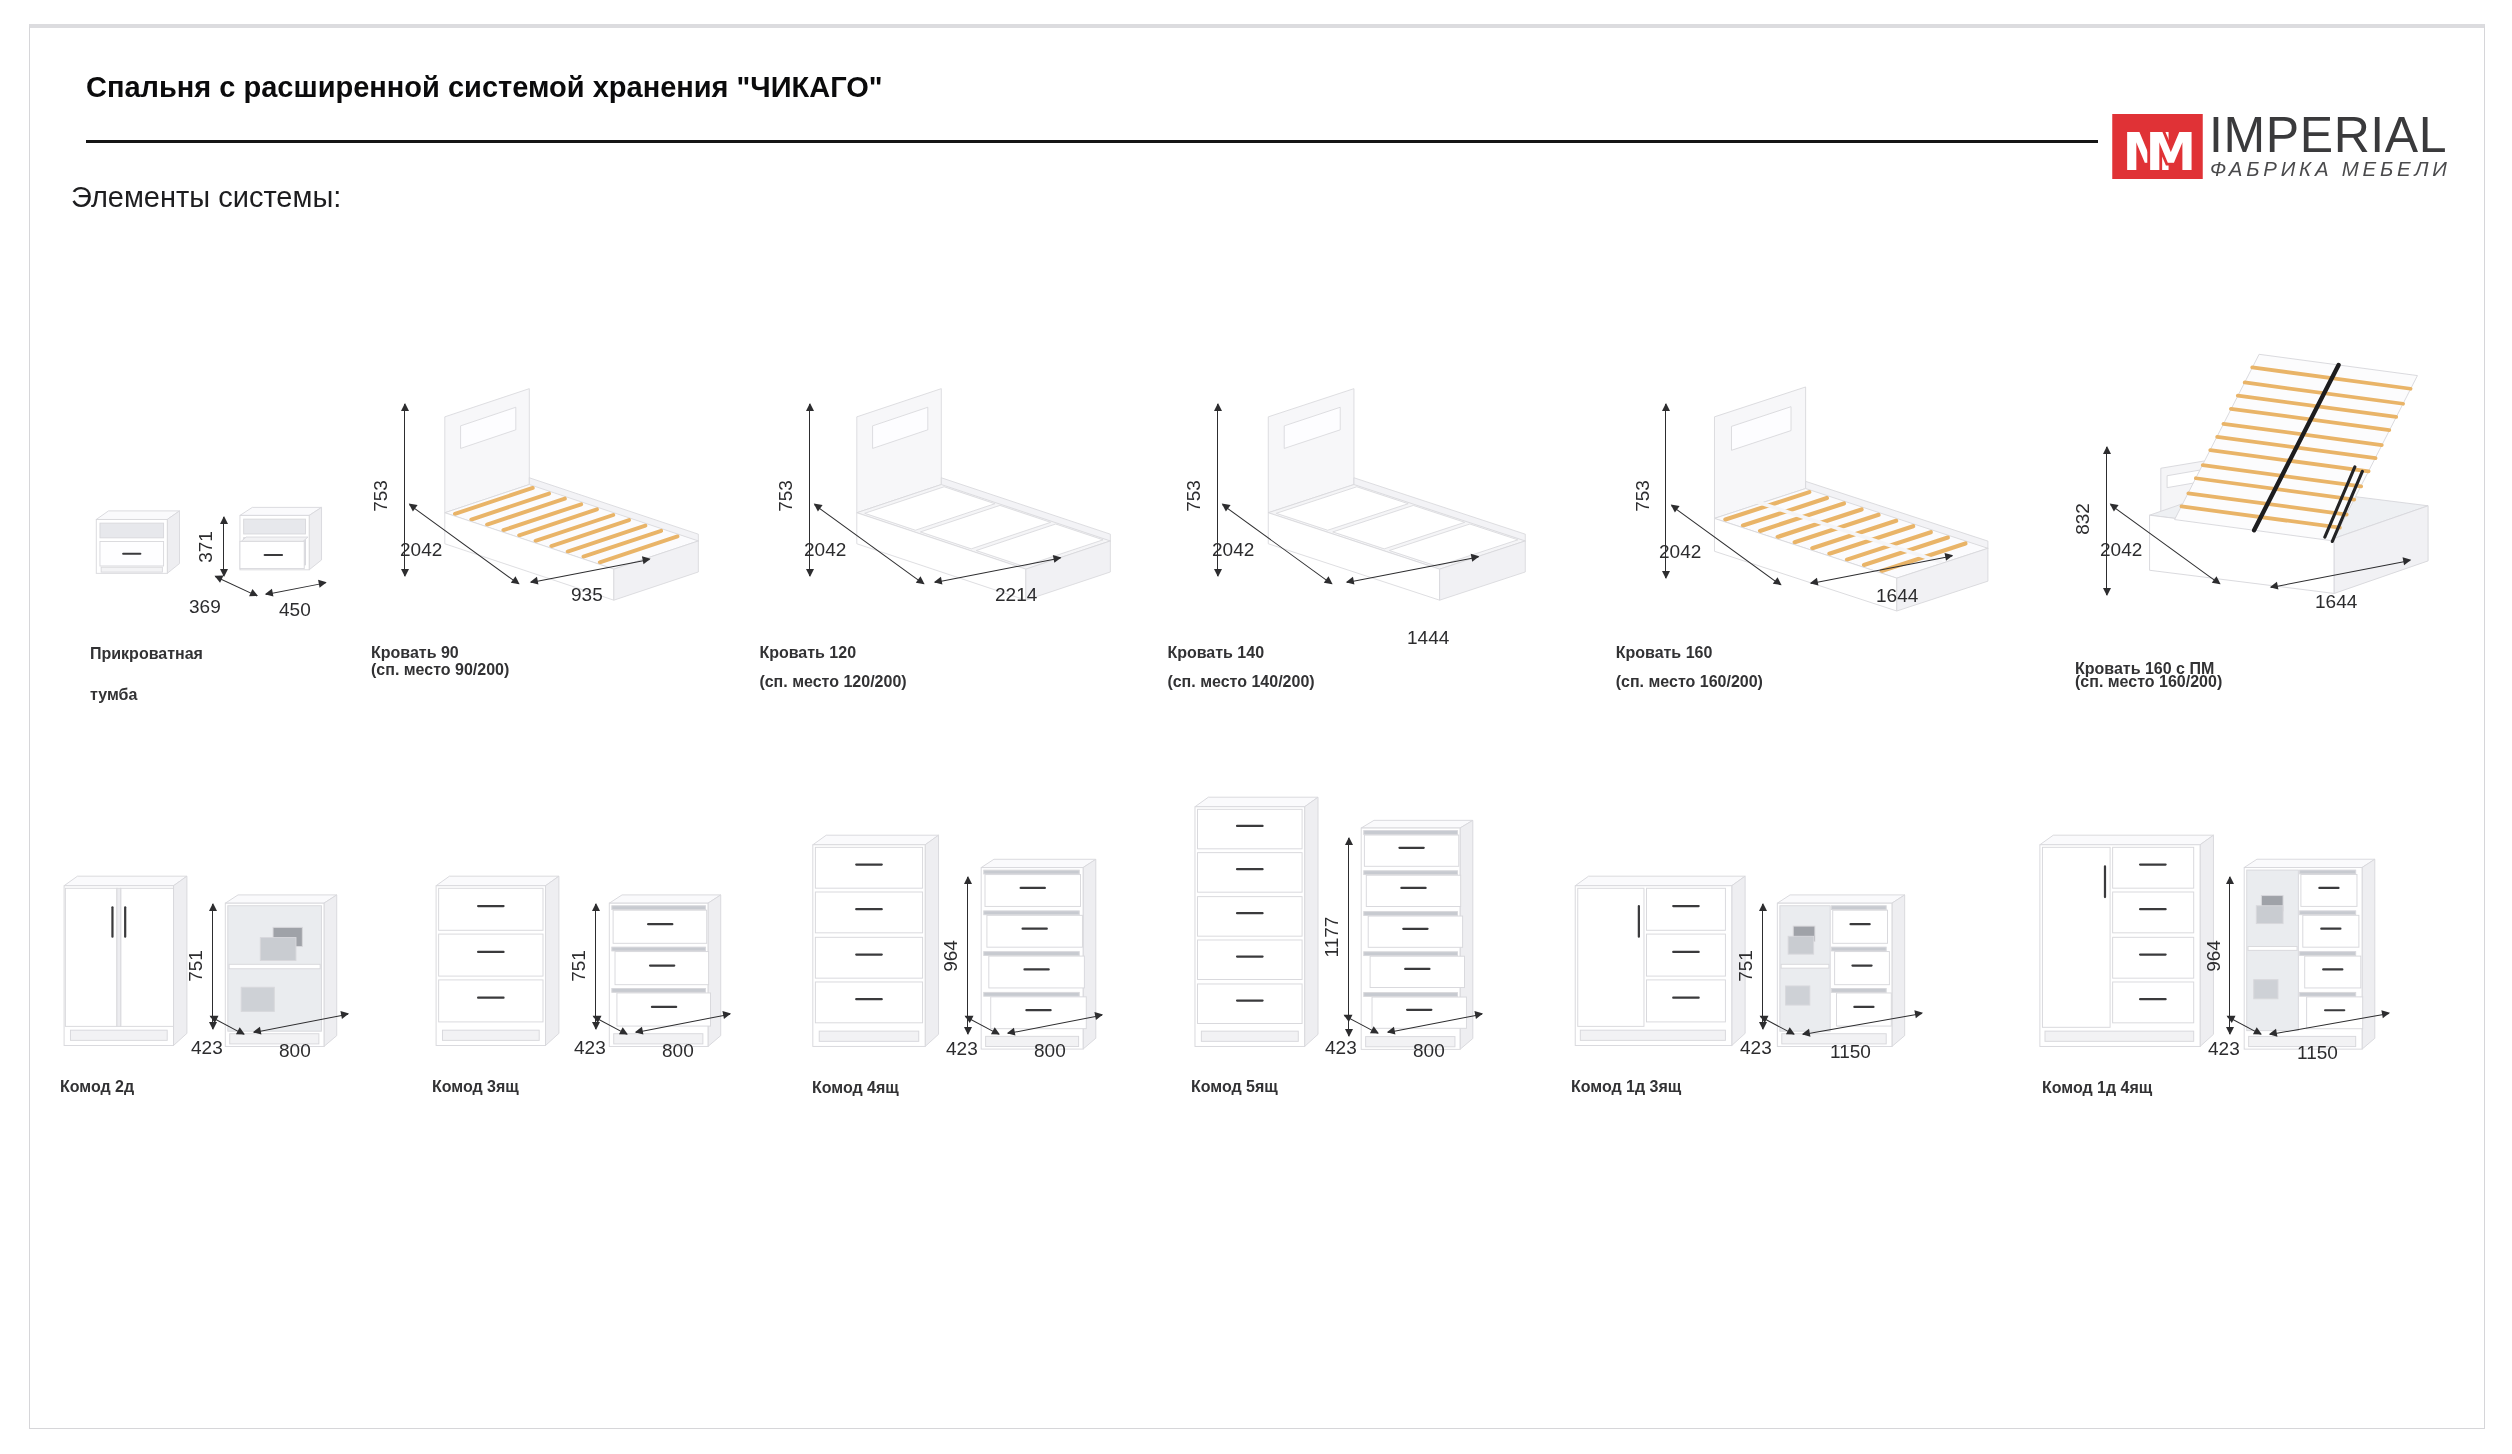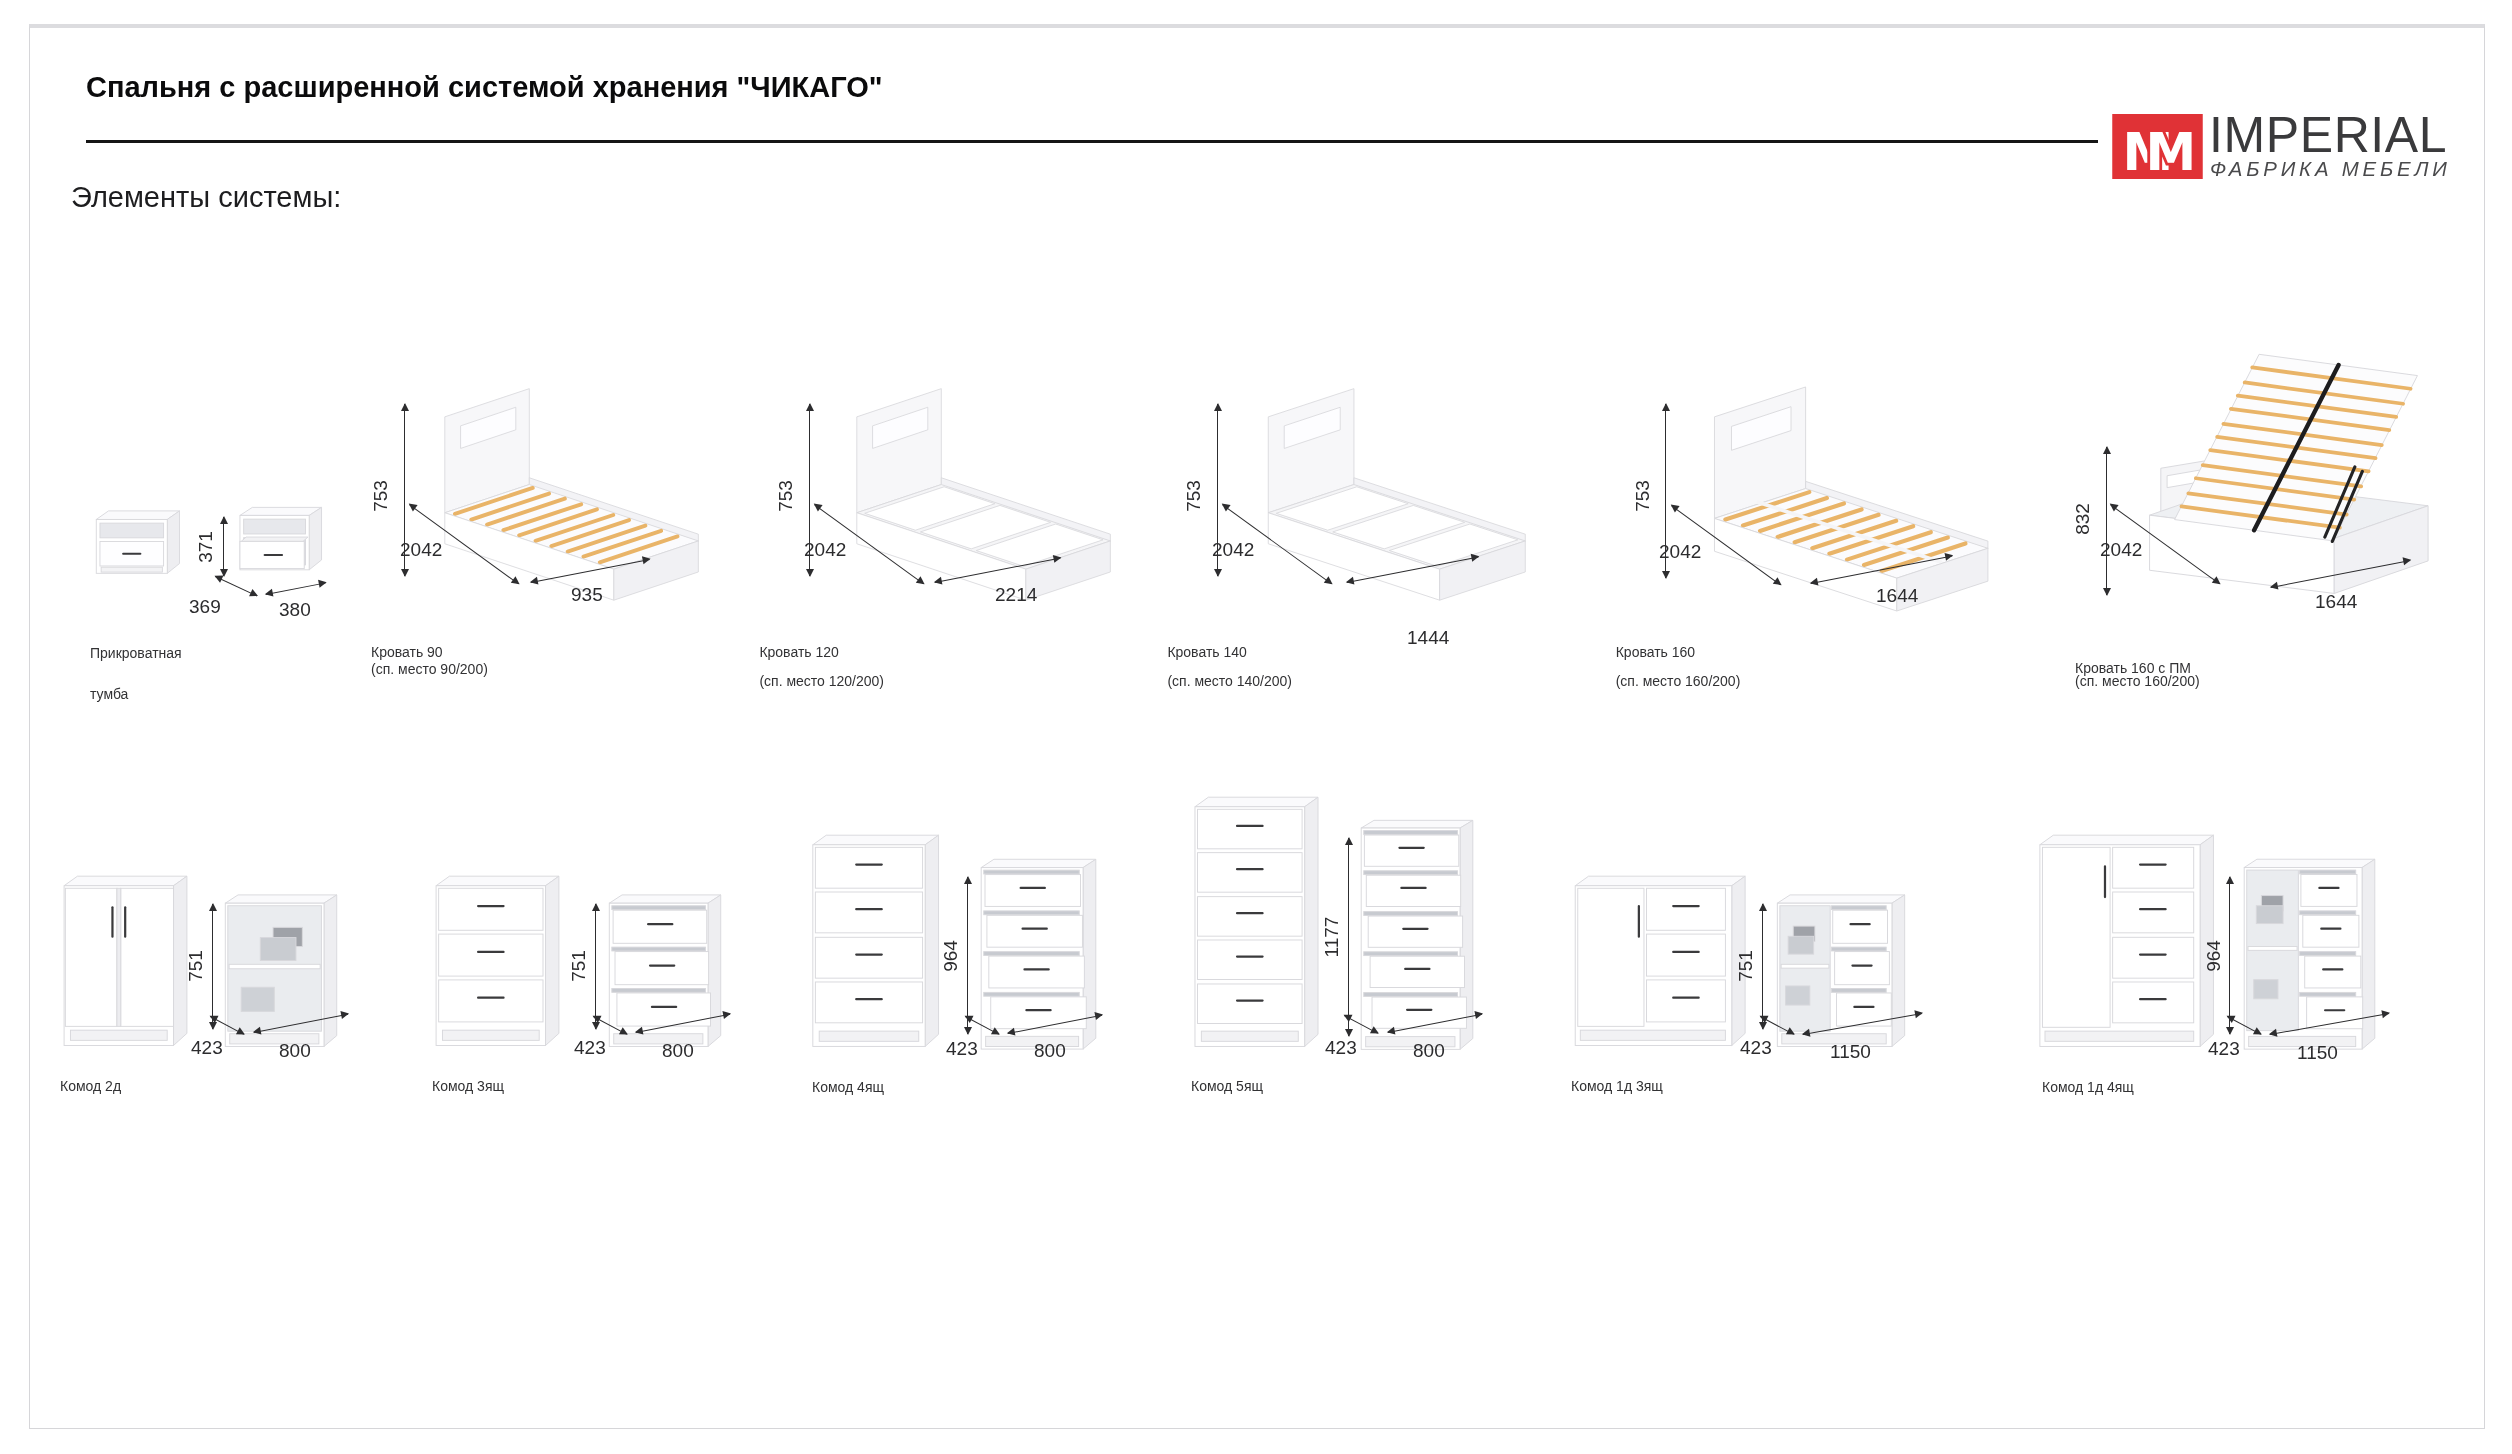--- a/index.html
+++ b/index.html
@@ -9,21 +9,21 @@
               border:1.3px solid #d6d6d9;border-top:4.5px solid #dcdcdf;background:#fff;}
   .title{position:absolute;font-size:29px;font-weight:bold;color:#0b0b0c;white-space:nowrap;}
   .subtitle{position:absolute;font-size:29px;font-weight:normal;color:#1d1d1f;white-space:nowrap;}
   .rule{position:absolute;background:#151515;height:2.6px;}
   .logo-box{position:absolute;width:91px;height:65px;}
   .brand{position:absolute;font-size:50px;color:#3a3a3c;letter-spacing:0.6px;white-space:nowrap;}
   .tagline{position:absolute;font-size:20.4px;color:#4a4a4c;letter-spacing:3.8px;white-space:nowrap;}
   .grp{position:absolute;}
   .num{position:absolute;font-size:19px;color:#2c2c2e;white-space:nowrap;}
   .num.v{text-align:center;transform:rotate(-90deg);}
-  .cap{position:absolute;font-size:14px;font-weight:normal;color:#323234;white-space:nowrap;}
+  .cap{position:absolute;font-size:16px;font-weight:bold;color:#323234;white-space:nowrap;}
   .arrow{position:absolute;height:0;border-top:1.9px solid #2d2d2f;transform-origin:0 1px;}
   .arrow::before{content:"";position:absolute;left:-1.3px;top:-5.1px;width:0;height:0;
     border-top:4.1px solid transparent;border-bottom:4.1px solid transparent;border-right:8.3px solid #2d2d2f;}
   .arrow::after{content:"";position:absolute;right:-1.3px;top:-5.1px;width:0;height:0;
     border-top:4.1px solid transparent;border-bottom:4.1px solid transparent;border-left:8.3px solid #2d2d2f;}
   svg{overflow:visible;}
   .furn polygon,.furn rect{stroke:#d8d8dc;stroke-width:1.5;}
   .furn line{stroke-linecap:round;}
   .hnd{stroke:#3a3a3c;stroke-width:3.5;}
   .slat{stroke:#e9b468;stroke-width:7;}
@@ -66,21 +66,21 @@
     <rect x="14" y="56" width="100" height="44" fill="#dfe1e6" stroke="#d6d6db"></rect>
     <polygon points="10,62 110,62 118,55 18,55" fill="#f2f2f4"></polygon>
     <rect x="8" y="62" width="104" height="44" fill="#ffffff" stroke="#dcdce0"></rect>
     <line class="hnd" x1="48" y1="84" x2="76" y2="84"></line>
   </svg>
   <div class="arrow" style="left:162px;top:18px;width:59px;transform:rotate(90deg);"></div>
   <div class="num v" style="left:119px;top:38px;width:51px;">371</div>
   <div class="arrow" style="left:154px;top:78px;width:46px;transform:rotate(25deg);"></div>
   <div class="num" style="left:128px;top:98px;">369</div>
   <div class="arrow" style="left:205px;top:96px;width:61px;transform:rotate(-11deg);"></div>
-  <div class="num" style="left:218px;top:101px;">380</div>
+  <div class="num" style="left:218px;top:101px;">450</div>
   <div class="cap" style="left:29px;top:147px;">Прикроватная</div>
   <div class="cap" style="left:29px;top:188px;">тумба</div>
 </div>
 
 <div class="grp" style="left:357px;top:357px;width:383px;height:357px;">
   <svg class="furn" style="position:absolute;left:54px;top:25.5px;" width="293" height="220" viewBox="0 0 520 390" preserveAspectRatio="none">
     <polygon points="60,60 210,10 210,180 60,230" fill="#f7f7f9"></polygon>
     <polygon points="88,76 186,43 186,83 88,116" fill="#fdfdff" stroke="#e4e4e8"></polygon>
     <polygon points="210,168 510,268 510,281 210,181" fill="#f3f3f6" stroke="#dcdce0"></polygon>
     <polygon points="60,230 210,180 510,280 360,330" fill="#fbfbfd" stroke="#e3e3e7"></polygon>

